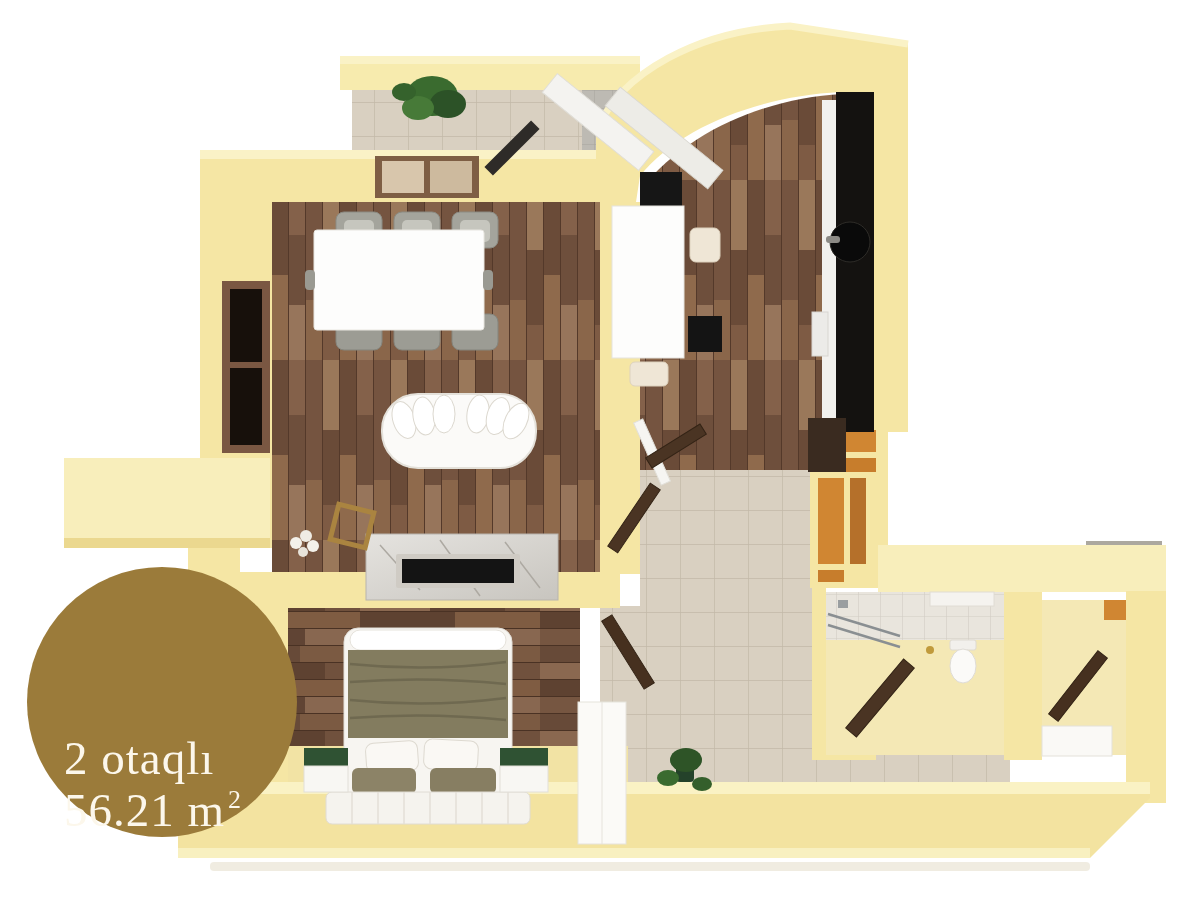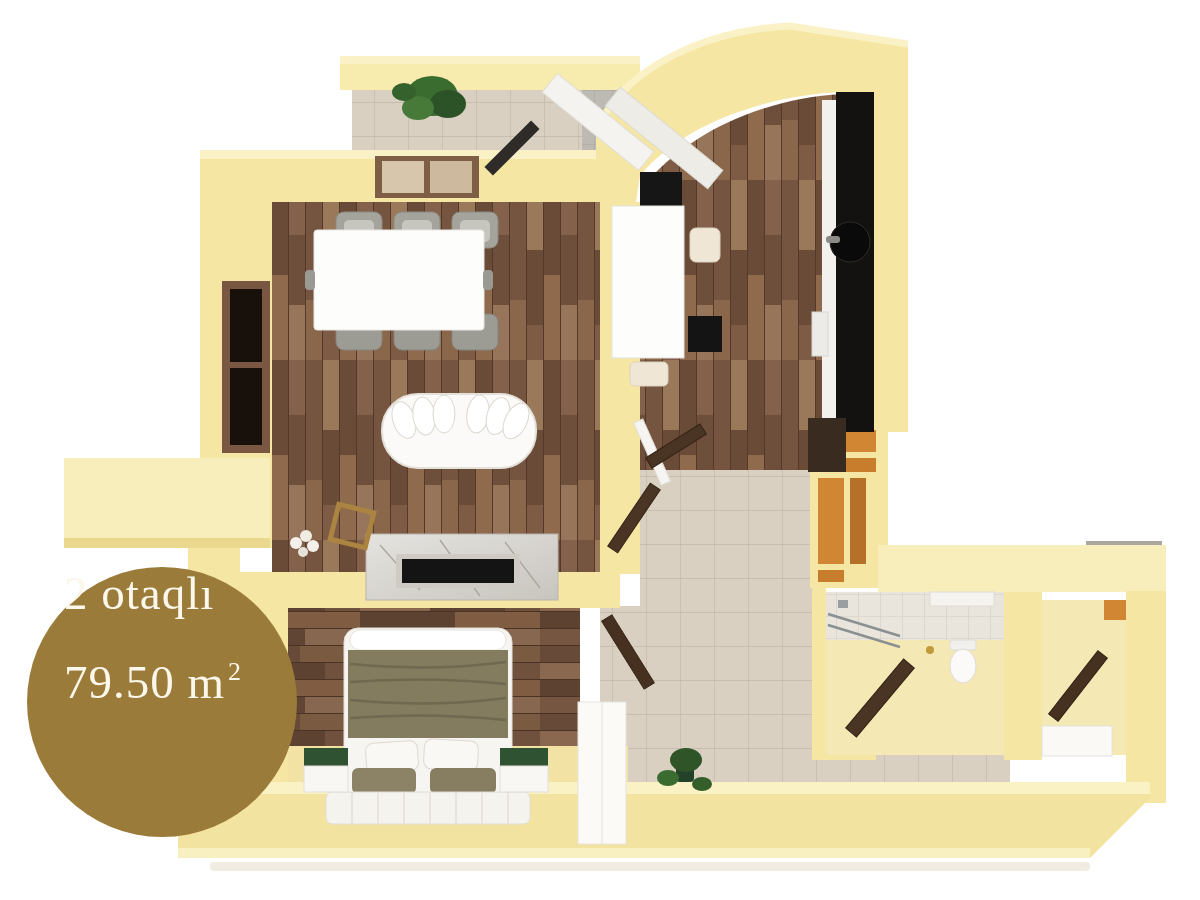--- a/index.html
+++ b/index.html
@@ -1,21 +1,21 @@
 <!DOCTYPE html>
 <html><head>
 <meta charset="utf-8">
 <style>
   html,body{margin:0;padding:0;background:#ffffff;}
   .stage{position:relative;width:1200px;height:900px;background:#ffffff;overflow:hidden;
          font-family:"Liberation Serif", serif;}
   .plan-svg{position:absolute;left:0;top:0;}
   .badge{position:absolute;left:27px;top:567px;width:270px;height:270px;border-radius:50%;
-         background:#9B7B3A;color:#FCF7EB;display:flex;flex-direction:column;justify-content:flex-start;
-         box-sizing:border-box;padding-left:37px;z-index:5;gap:36px;}
+         background:#9B7B3A;color:#FCF7EB;display:flex;flex-direction:column;justify-content:flex-end;
+         box-sizing:border-box;padding-left:37px;z-index:5;}
   .badge .l1{font-size:47px;line-height:1.12;letter-spacing:1px;}
   .badge .l2{font-size:47px;line-height:1.12;letter-spacing:1px;}
   .badge sup{font-size:26px;vertical-align:18px;margin-left:3px;}
 </style>
 </head>
 <body>
 
 <div class="stage">
 
 <svg class="plan-svg" width="1200" height="900" viewBox="0 0 1200 900">
@@ -245,16 +245,16 @@
       <rect x="676" y="762" width="18" height="20" rx="4" fill="#24422A"></rect>
       <ellipse cx="686" cy="760" rx="16" ry="12" fill="#2E5427"></ellipse>
       <ellipse cx="668" cy="778" rx="11" ry="8" fill="#3A6B2F"></ellipse>
       <ellipse cx="702" cy="784" rx="10" ry="7" fill="#345F2B"></ellipse>
     </g>
   </g>
 </svg>
 
 <div class="badge">
   <div class="l1">2 otaqlı</div>
-  <div class="l2"><span>79.50 m</span><sup>2</sup></div>
+  <div class="l2"><span>56.21 m</span><sup>2</sup></div>
 </div>
 
 </div>
 
 </body></html>

